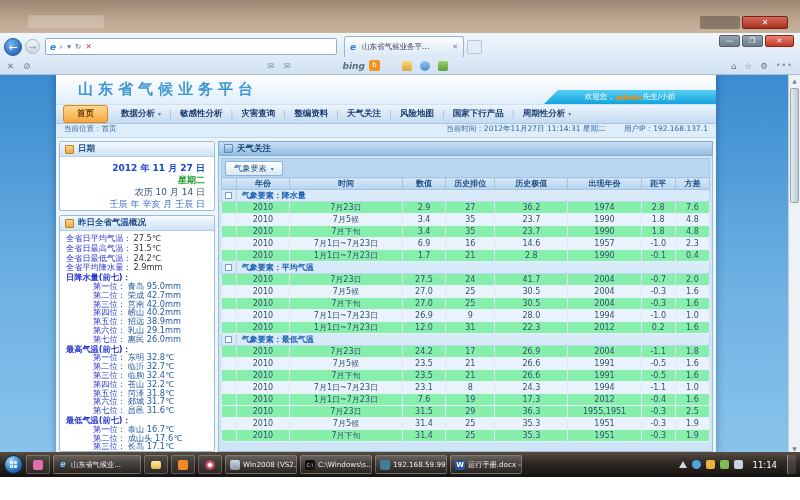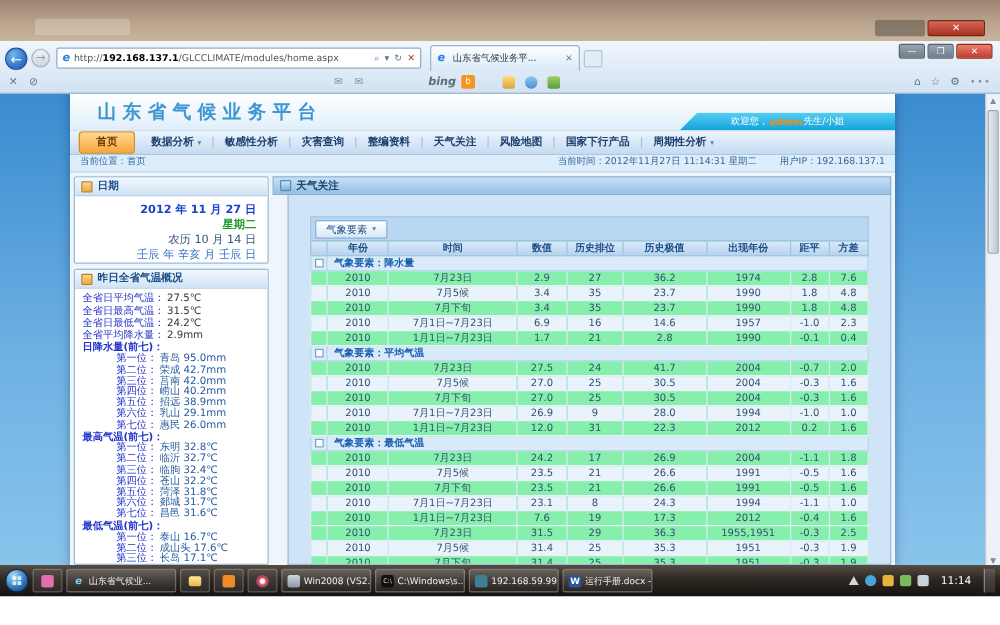--- a/index.html
+++ b/index.html
@@ -106,21 +106,21 @@
   .ov-sec-title { color:#2233cc; font-weight:bold; margin-top:1px; }
   .ov-item { display:flex; padding-left:27px; }
   .ov-rank { color:#2233cc; }
   .ov-rv { color:#245a9e; margin-left:2px; }
 
   
   .main { flex:1; min-width:0; display:flex; flex-direction:column; }
   .main-h { height:15px; min-height:15px; background:linear-gradient(#c8e0f5,#94bfe4); border:1px solid #86aed2;
     display:flex; align-items:center; gap:4px; padding:0 5px; font-size:8.5px; font-weight:bold; color:#17456e; }
   .main-ic { width:9px; height:9px; background:linear-gradient(#cfe6f8,#7fb0d9); border:1px solid #5d8cb8; border-radius:1px; flex:none; }
-  .main-body { flex:1; border:1px solid #9dbcd8; border-top:none; background:#cfe4f6; padding:17px; overflow:hidden;margin-left:12px; }
+  .main-body { flex:1; border:1px solid #9dbcd8; border-top:none; background:#cfe4f6; padding:2px; overflow:hidden; }
   .toolbar { height:19px; display:flex; align-items:center; padding:0 3px; background:#b9d7f1;
     border:1px solid #a5c8e6; border-bottom:none; }
   .tool-btn { display:flex; align-items:center; gap:4px; background:linear-gradient(#ffffff,#d9e9f7);
     border:1px solid #8fb3d6; border-radius:2px; padding:1px 8px; font-size:8.2px; color:#1d4e89; }
   .tool-caret { font-size:6px; color:#5b7fae; }
   table.focus { width:100%; border-collapse:collapse; table-layout:fixed; background:#86efac; font-size:8px; }
   table.focus thead th { height:12px; background:linear-gradient(#d8e8f8,#b5d3ee); color:#1d4e89; font-weight:bold;
     border:1px solid #a5c4e2; padding:0; font-size:8px; }
   tr.grp td { height:11px; background:#d9eafa; color:#1b5fae; font-weight:bold; text-align:left;
     padding-left:5px; border:1px solid #bcd6ee; }
@@ -178,21 +178,20 @@
     <div class="bg-close">✕</div>
   </div>
 
   <div class="browser">
     <div class="chrome">
       <div class="row1">
         <div class="nav-back">←</div>
         <div class="nav-fwd">→</div>
         <div class="address">
           <span class="addr-e">e</span>
-          <span class="addr-url"><span>http://</span><span class="addr-host">192.168.137.1</span><span>/GLCCLIMATE/modules/home.aspx</span></span>
           <span class="addr-icons">
             <span>⌕</span>
             <span>▾</span>
             <span>↻</span>
             <span class="stop">✕</span>
           </span>
         </div>
         <div class="tab">
           <span class="addr-e">e</span>
           <span class="tab-title">山东省气候业务平...</span>

